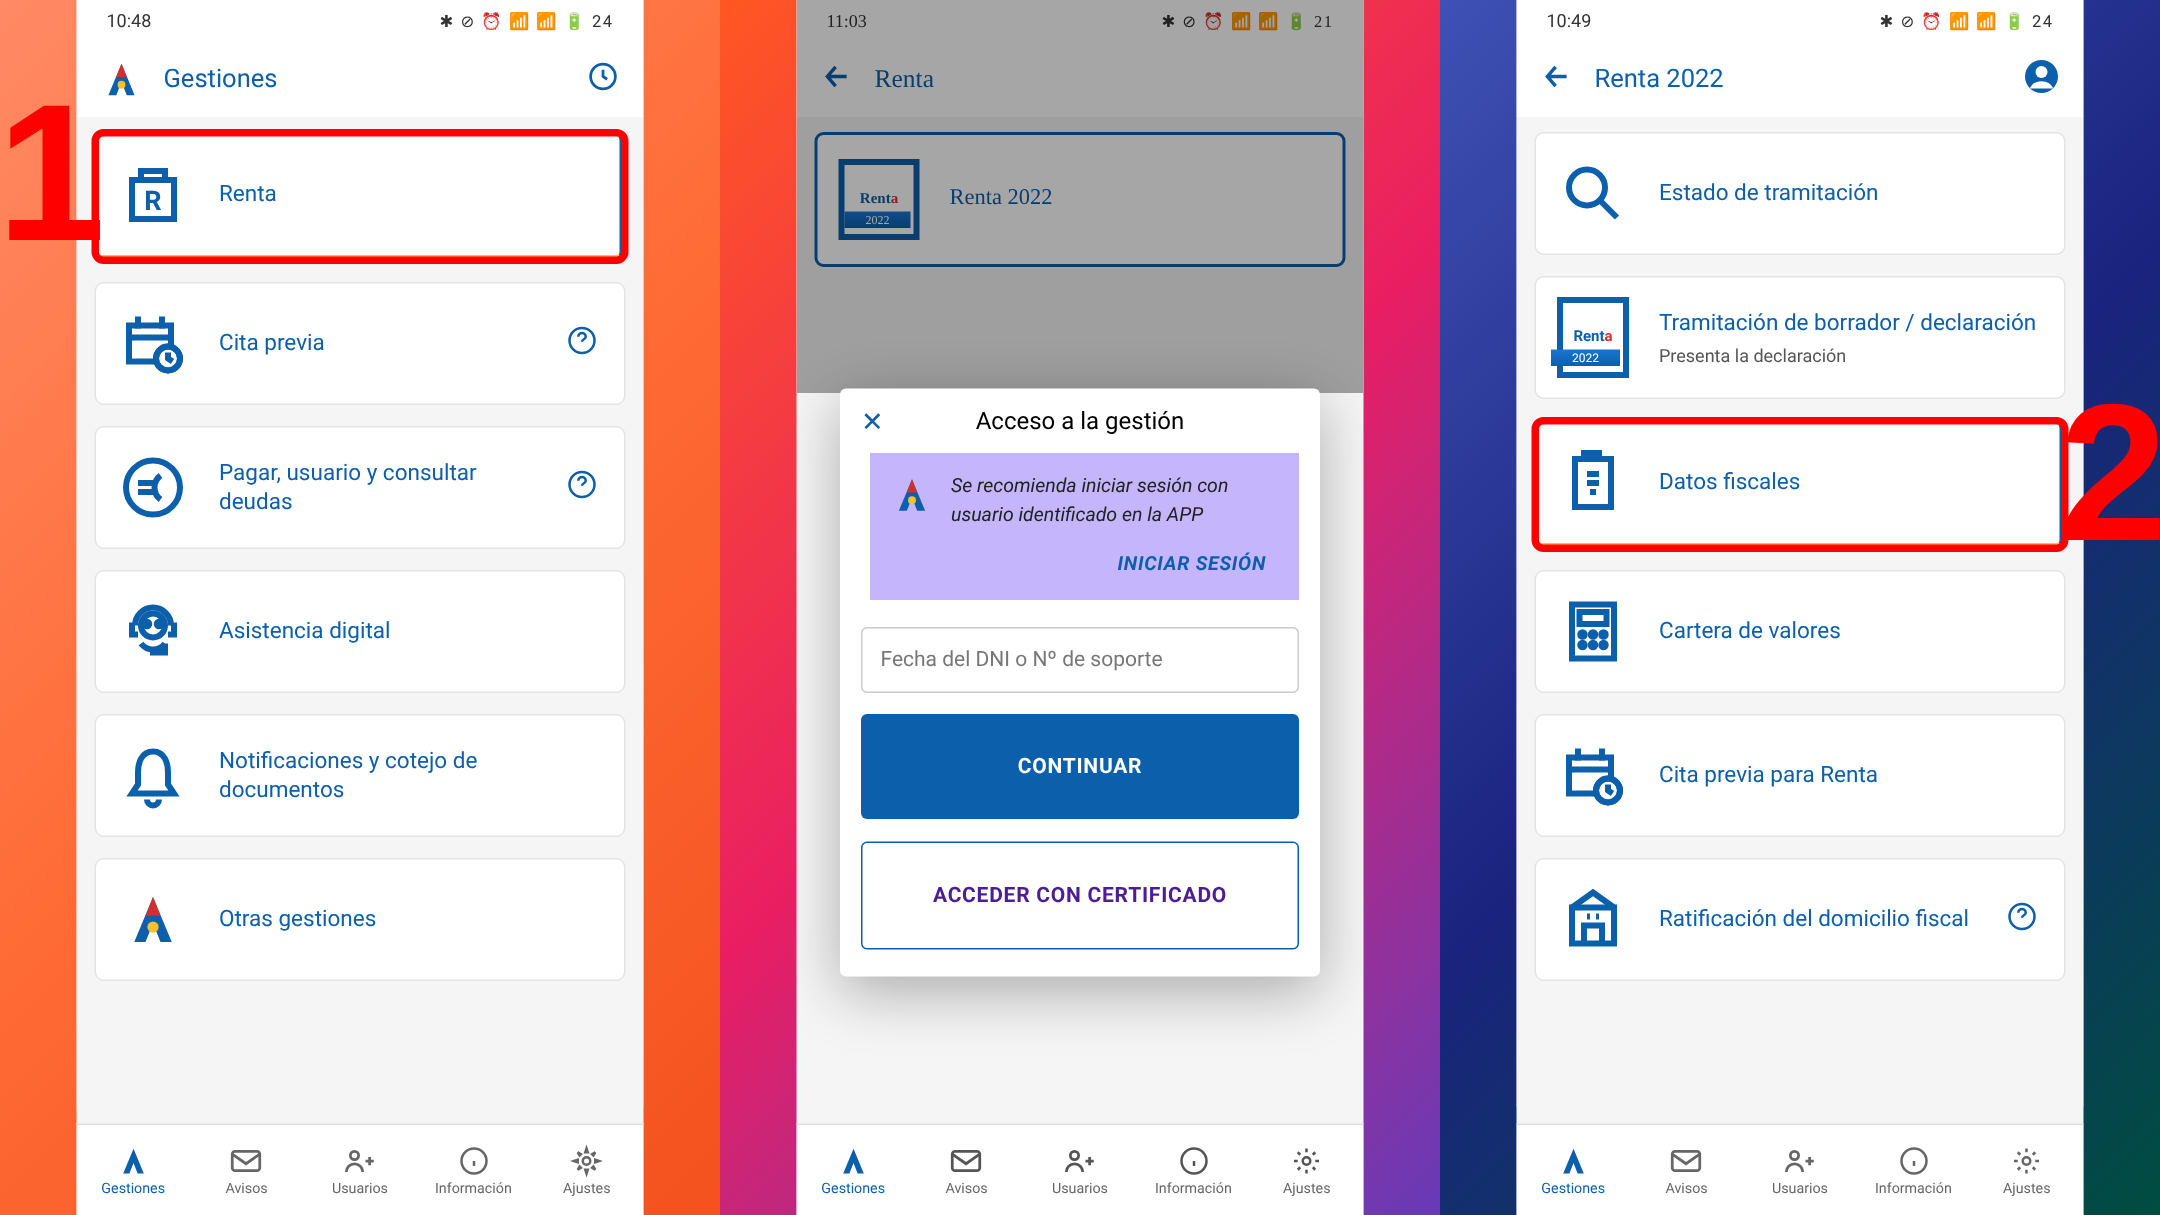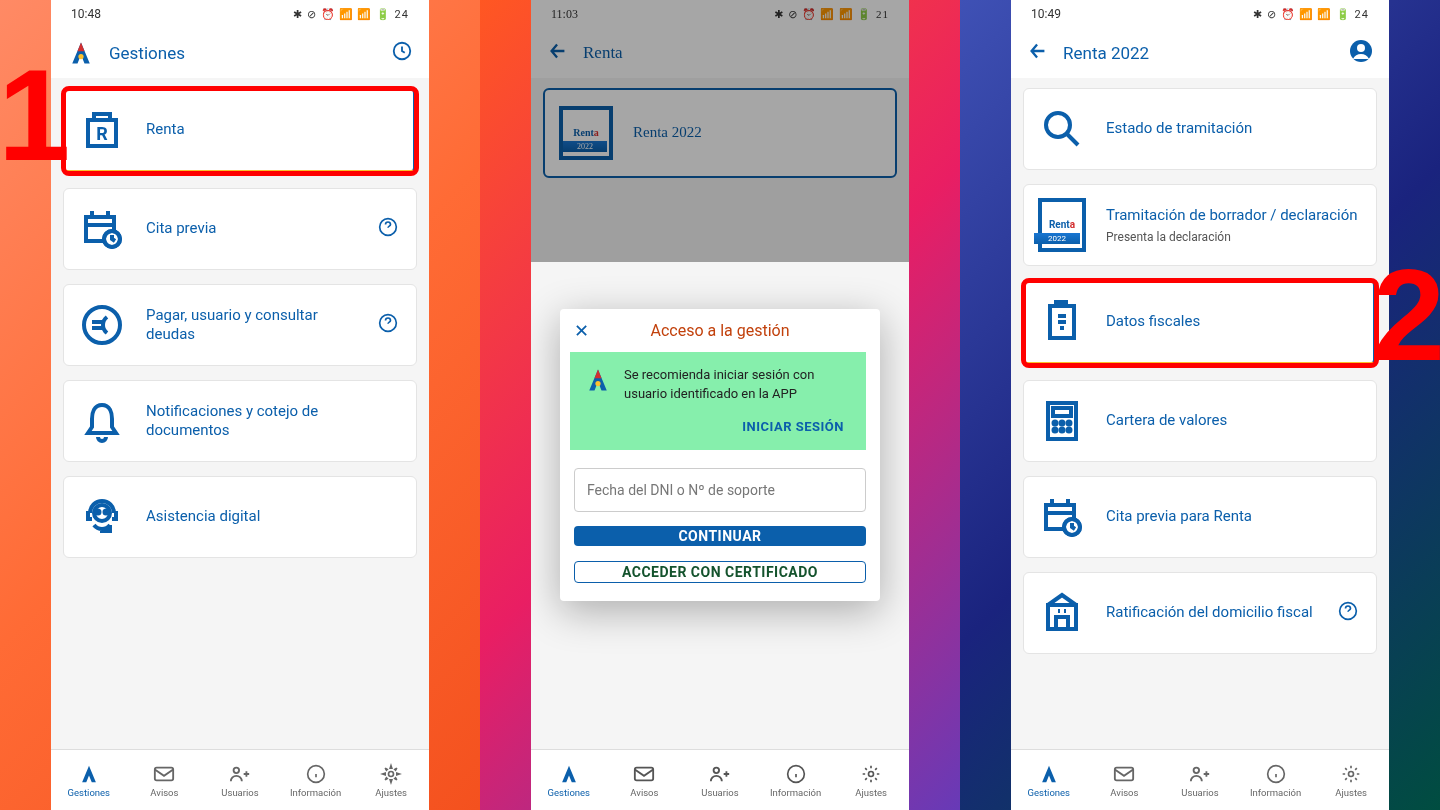--- a/index.html
+++ b/index.html
@@ -177,27 +177,28 @@
   }
   .modal-header .close {
     color: #0b5fab;
     font-size: 18px;
     position: absolute;
     left: 14px;
   }
   .modal-header .mtitle {
     flex: 1;
     text-align: center;
-    color: #c2410c;
+    color: #000000;
     font-size: 16px;
   }
   .info-box {
-    background: #86efac;
-    margin: 0 14px 18px 10px;
+    background: #c4b5fd;
+    margin: 0 14px 18px 20px;
     padding: 14px 16px 10px 14px;
+    font-style: italic;
   }
   .info-row { display: flex; gap: 12px; align-items: flex-start; }
   .info-text { color: #222; font-size: 13px; line-height: 1.4; }
   .info-action {
     text-align: right;
     color: #0b5fab;
     font-weight: 700;
     font-size: 13px;
     letter-spacing: .5px;
     padding: 16px 6px 6px 0;
@@ -207,28 +208,28 @@
     border: 1px solid #ccc;
     border-radius: 4px;
     padding: 13px 12px;
     color: #777;
     font-size: 14px;
     background:#fff;
   }
   .btn {
     margin: 8px 14px;
     border-radius: 4px;
-    padding: 2px;
+    padding: 27px;
     text-align: center;
     font-size: 14px;
     font-weight: 700;
     letter-spacing: .5px;
   }
   .btn-primary { background: #0b5fab; color: #fff; }
-  .btn-outline { background: #fff; color: #14532d; border: 1px solid #0b5fab; margin-bottom: 18px; margin-top: 15px;}
+  .btn-outline { background: #fff; color: #4c1d95; border: 1px solid #0b5fab; margin-bottom: 18px; margin-top: 15px;}
   
   .renta-badge {
     width: 46px;
     height: 46px;
     border: 4px solid #0b5fab;
     display:flex; align-items:center; justify-content:center;
     background:#fff;
     position: relative;
   }
   .renta-badge .rtxt { font-size: 10px; font-weight:bold; color:#0b5fab; line-height:1; text-align:center;}
@@ -301,35 +302,45 @@
           </span>
           <div class="card-text">Pagar, usuario y consultar deudas</div>
           <span class="help"><svg width="20" height="20" viewBox="0 0 24 24" fill="none" stroke="#0b5fab" stroke-width="2">
                 <circle cx="12" cy="12" r="10"></circle>
                 <path d="M9 9a3 3 0 016 0c0 2-3 2-3 4 M12 17h0"></path>
               </svg></span>
         </div>
         <div class="card">
           <span class="icon-wrap">
             <svg width="44" height="44" viewBox="0 0 44 44" fill="none" stroke="#0b5fab" stroke-width="4">
-                <path d="M22 6 C14 6 12 14 12 20 L12 28 L8 34 L36 34 L32 28 L32 20 C32 14 30 6 22 6 Z M18 38 A4 4 0 0 0 26 38"></path>
-              </svg>
-          </span>
-          <div class="card-text">Notificaciones y cotejo de documentos</div>
-        </div>
-        <div class="card">
-          <span class="icon-wrap">
-            <svg width="44" height="44" viewBox="0 0 44 44" fill="none" stroke="#0b5fab" stroke-width="4">
                 <circle cx="22" cy="18" r="8"></circle>
                 <path d="M10 18 A12 12 0 0 1 34 18 M10 18 L8 18 L8 24 L12 24 M34 18 L36 18 L36 24 L32 24 M14 30 A10 10 0 0 0 30 30 M30 30 L30 36 L20 36"></path>
                 <circle cx="18" cy="17" r="1.5" fill="#0b5fab"></circle>
                 <circle cx="26" cy="17" r="1.5" fill="#0b5fab"></circle>
               </svg>
           </span>
           <div class="card-text">Asistencia digital</div>
+        </div>
+        <div class="card">
+          <span class="icon-wrap">
+            <svg width="44" height="44" viewBox="0 0 44 44" fill="none" stroke="#0b5fab" stroke-width="4">
+                <path d="M22 6 C14 6 12 14 12 20 L12 28 L8 34 L36 34 L32 28 L32 20 C32 14 30 6 22 6 Z M18 38 A4 4 0 0 0 26 38"></path>
+              </svg>
+          </span>
+          <div class="card-text">Notificaciones y cotejo de documentos</div>
+        </div>
+        <div class="card">
+          <span class="icon-wrap">
+            <svg viewBox="0 0 32 32" width="40" height="40">
+                <path d="M16 4 L26 28 L20 28 L16 18 L12 28 L6 28 Z" fill="#0b5fab"></path>
+                <path d="M16 4 L20 14 L12 14 Z" fill="#d32f2f"></path>
+                <circle cx="16" cy="20" r="3" fill="#fbc02d"></circle>
+              </svg>
+          </span>
+          <div class="card-text">Otras gestiones</div>
         </div>
       </div>
     </div>
     <div class="bottom-nav">
       <div class="nav-item active">
           <span class="nav-icon">
             <svg viewBox="0 0 32 32" width="22" height="22">
               <path d="M16 4 L26 28 L20 28 L16 18 L12 28 L6 28 Z" fill="#0b5fab"></path>
             </svg>
           </span>

